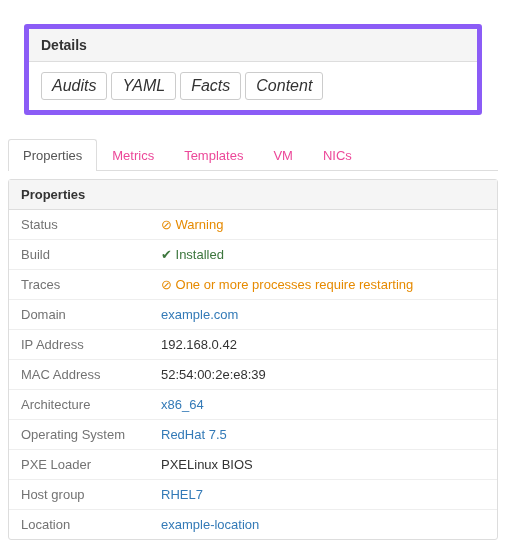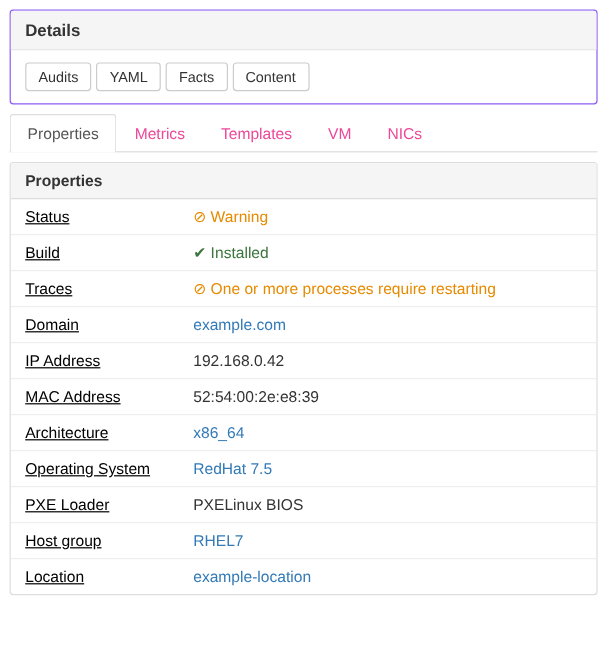--- a/index.html
+++ b/index.html
@@ -5,22 +5,22 @@
     * { box-sizing: border-box; margin: 0; padding: 0; }
     body {
       font-family: "Helvetica Neue", Helvetica, Arial, sans-serif;
       font-size: 13px;
       background: #fff;
       color: #333;
       width: 506px;
     }
 
     .panel {
-      border: 1px solid #8b5cf6;
-      margin: 8px;
+      border: 5px solid #8b5cf6;
+      margin: 24px;
       border-radius: 3px;
     }
 
     .panel-heading {
       background: #f5f5f5;
       padding: 8px 12px;
       border-bottom: 1px solid #ddd;
       font-size: 14px;
       font-weight: bold;
       color: #333;
@@ -35,23 +35,24 @@
       display: flex;
       gap: 4px;
       flex-wrap: wrap;
     }
 
     .btn {
       padding: 4px 10px;
       border: 1px solid #ccc;
       background: #fff;
       border-radius: 3px;
-      font-size: 12px;
+      font-size: 16px;
       cursor: pointer;
       color: #333;
+      font-style: italic;
     }
 
     .tabs-bar {
       display: flex;
       border-bottom: 1px solid #ddd;
       margin: 0 8px;
       background: #fff;
     }
 
     .tab-item {
@@ -100,23 +101,22 @@
       border-bottom: none;
     }
 
     table.props-table td {
       padding: 7px 12px;
       vertical-align: middle;
     }
 
     table.props-table td:first-child {
       width: 140px;
-      color: #000000;
+      color: #737373;
       font-weight: normal;
-      text-decoration: underline;
     }
 
     .link {
       color: #337ab7;
       text-decoration: none;
       cursor: pointer;
       text-align: center;
     }
 
     .status-warning {

